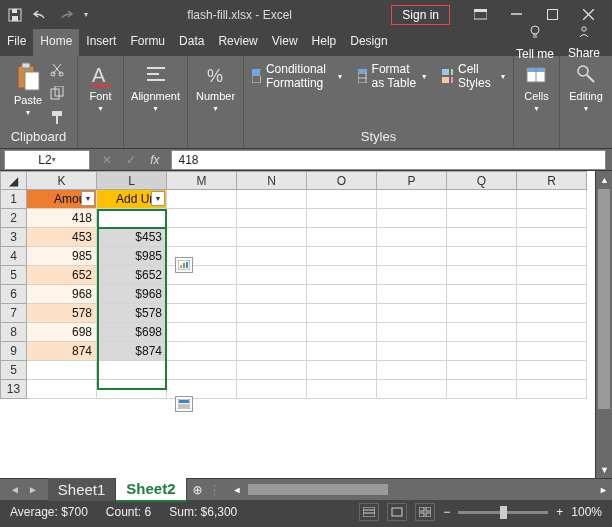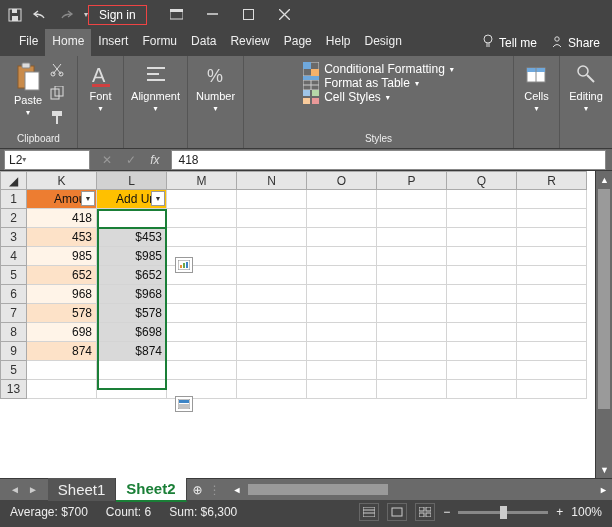--- a/index.html
+++ b/index.html
@@ -4,36 +4,36 @@
 <style>
   * { box-sizing: border-box; margin: 0; padding: 0; font-family: "Segoe UI", Arial, sans-serif; }
   body { width: 612px; height: 527px; background: #444; overflow: hidden; font-size: 12px; color: #fff; }
   .titlebar { height: 29px; background: #444; display: flex; align-items: center; }
   .qat { display: flex; align-items: center; gap: 10px; padding-left: 8px; }
   .qat svg { display: block; }
   .title-center { flex: 1; text-align: center; font-size: 12px; color: #ddd; }
   .title-right { display: flex; align-items: center; gap: 0; padding-right: 6px; }
   .signin { border: 1px solid #ef4444; padding: 2px 10px; margin-right: 12px; font-size: 12px; cursor: pointer; }
   .winbtn { width: 36px; height: 24px; display: flex; align-items: center; justify-content: center; cursor: pointer; }
-  .menubar { height: 27px; background: #444; display: flex; align-items: stretch; padding-left: 12px; }
+  .menubar { height: 27px; background: #444; display: flex; align-items: stretch; }
   .mtab { padding: 5px 7px 0 7px; font-size: 12px; color: #eee; cursor: pointer; }
   .mtab.active { background: #6a6a6a; text-align: right; }
   .mright { margin-left: auto; display: flex; align-items: center; gap: 14px; padding-right: 12px; }
-  .mright .mitem { display: flex; align-items: center; gap: 5px; cursor: pointer; }
+  .mright .mitem { display: flex; align-items: center; gap: 5px; cursor: pointer; flex-direction: column; }
   .ribbon { height: 93px; background: #6a6a6a; display: flex; border-bottom: 1px solid #3a3a3a; }
   .rgroup { border-right: 1px solid #555; padding: 4px 8px 2px 8px; display: flex; flex-direction: column; align-items: center; justify-content: space-between; }
-  .rgroup .lbl { font-size: 10px; color: #eee; margin-top: auto; padding-bottom: 2px; }
+  .rgroup .lbl { font-size: 13px; color: #eee; margin-top: auto; padding-bottom: 2px; }
   .rgroup .top { display: flex; align-items: flex-start; gap: 6px; flex: 1; }
   .bigbtn { display: flex; flex-direction: column; align-items: center; gap: 2px; cursor: pointer; padding: 2px 2px; font-size: 11px; }
   .ddarrow { font-size: 8px; }
   .stylegroup { flex: 1; }
-  .styleitems { display: flex; flex-direction: column; gap: 0; align-items: flex-start; padding-top: 2px; }
+  .styleitems { display: flex; flex-direction: row; gap: 16px; align-items: flex-start; padding-top: 2px; }
   .styleitems .srow { display: flex; align-items: center; gap: 5px; font-size: 12px; cursor: pointer; }
   .namebox-row { height: 22px; background: #6a6a6a; display: flex; align-items: center; border-bottom: 1px solid #3a3a3a; }
-  .namebox { width: 86px; height: 20px; background: #fff; color: #222; padding: 1px 4px; border: 1px solid #888; margin-left: 4px; display: flex; align-items: center; justify-content: flex-start; }
+  .namebox { width: 86px; height: 20px; background: #fff; color: #222; padding: 1px 4px; border: 1px solid #888; margin-left: 4px; display: flex; align-items: center; justify-content: center; }
   .fxarea { display: flex; align-items: center; gap: 14px; padding: 0 12px; color: #bbb; }
   .fxlabel { font-style: italic; font-size: 12px; color: #ddd; }
   .formula { flex: 1; height: 20px; background: #fff; color: #222; border: 1px solid #888; padding: 1px 6px; margin-right: 6px; display: flex; align-items: center; }
   .gridarea { position: relative; height: 307px; background: #888; display: flex; }
   .gridmain { flex: 1; background: #fff; color: #000; overflow: hidden; position: relative; }
   table.sheet { border-collapse: collapse; table-layout: fixed; }
   .colhdr th, .cornercell { background: #e6e6e6; border: 1px solid #aaa; font-weight: normal; font-size: 12px; height: 18px; color: #333; }
   .cornercell { width: 26px; background: #e6e6e6; }
   .rowhdr { background: #e6e6e6; border: 1px solid #aaa; width: 26px; text-align: center; font-size: 12px; color: #333; }
   td.cell { border: 1px solid #d4d4d4; height: 19px; width: 70px; font-size: 12px; padding: 0 4px; text-align: right; color: #111; }
@@ -81,20 +81,21 @@
           <path d="M6 2 L2 5 L6 8 M2 5 Q10 5 12 9" fill="none" stroke="#ddd" stroke-width="1.3"></path>
         </svg>
       </span>
     <span style="opacity:.45">
         <svg width="16" height="12">
           <path d="M10 2 L14 5 L10 8 M14 5 Q6 5 4 9" fill="none" stroke="#ddd" stroke-width="1.3"></path>
         </svg>
       </span>
     <span style="font-size:8px;color:#ccc">▾</span>
   </div>
+  <div class="title-center">flash-fill.xlsx - Excel</div>
   <div class="title-right">
     <div class="signin">Sign in</div>
     <div class="winbtn">
         <svg width="13" height="11">
           <rect x="0" y="0" width="13" height="10" fill="none" stroke="#ddd"></rect>
           <rect x="0" y="0" width="13" height="3" fill="#ddd"></rect>
         </svg>
       </div>
     <div class="winbtn">
         <svg width="11" height="11">
@@ -115,21 +116,21 @@
   </div>
 </div>
 
 <div class="menubar">
   <div class="mtab">File</div>
   <div class="mtab active">Home</div>
   <div class="mtab">Insert</div>
   <div class="mtab">Formu</div>
   <div class="mtab">Data</div>
   <div class="mtab">Review</div>
-  <div class="mtab">Page</div>
+  <div class="mtab">View</div>
   <div class="mtab">Help</div>
   <div class="mtab">Design</div>
   <div class="mright">
     <div class="mitem">
       <span><svg width="12" height="14">
             <circle cx="6" cy="5" r="4" fill="none" stroke="#ddd"></circle>
             <line x1="4" y1="10" x2="8" y2="10" stroke="#ddd"></line>
             <line x1="4" y1="12" x2="8" y2="12" stroke="#ddd"></line>
           </svg></span>
       <span>Tell me</span>

